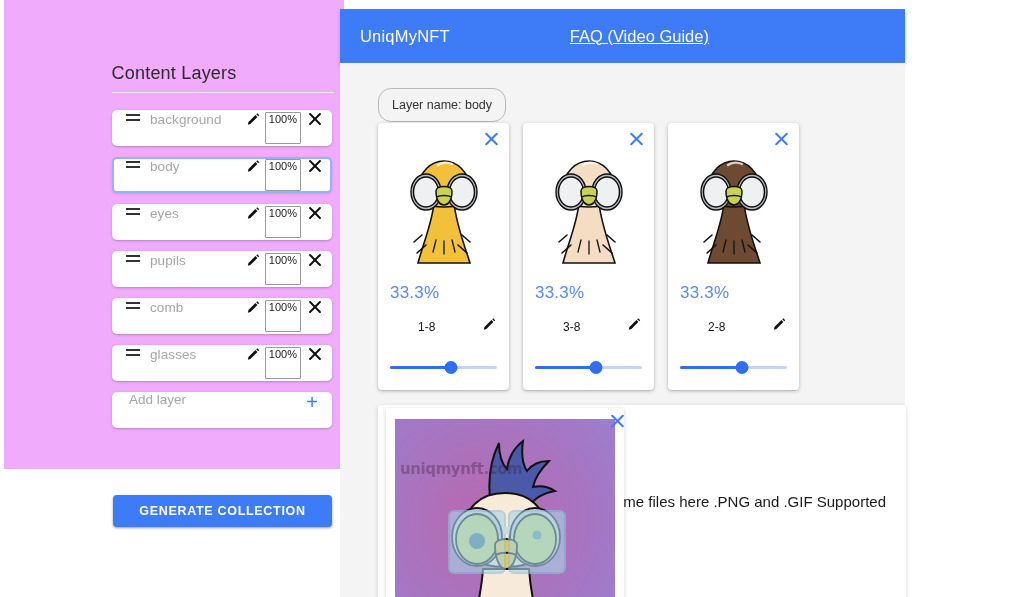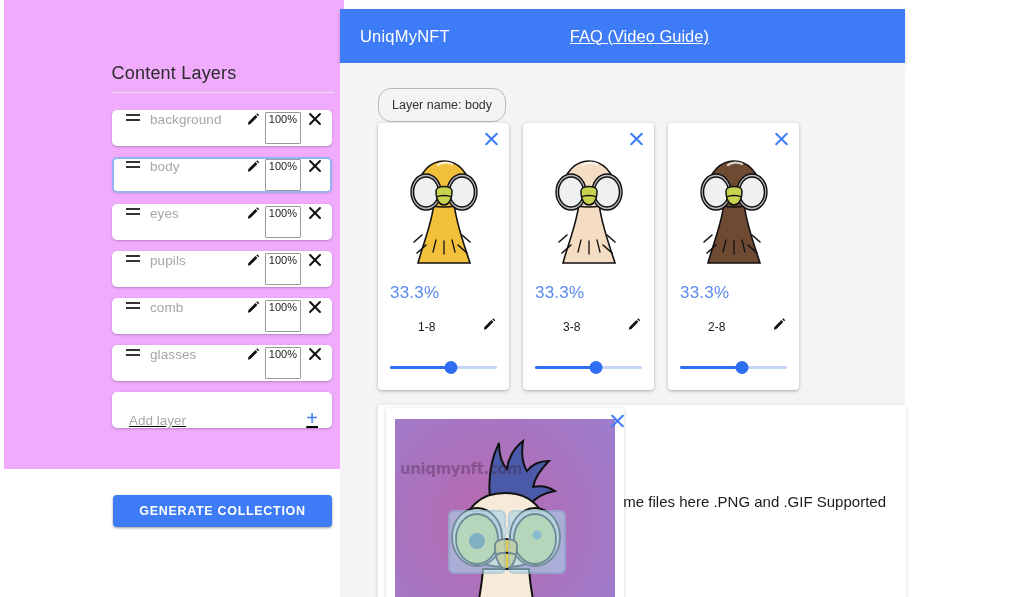--- a/index.html
+++ b/index.html
@@ -75,24 +75,23 @@
   }
   .x-btn::before { transform: rotate(45deg); }
   .x-btn::after  { transform: rotate(-45deg); }
 
   .add-layer {
     position: relative;
     height: 36px;
     background: #fff;
     border-radius: 5px;
     box-shadow: 0 1px 3px rgba(0,0,0,.17), 0 1px 1px rgba(0,0,0,.08);
-    display: flex; align-items: flex-end; justify-content: space-between;
+    display: flex; align-items: flex-start; justify-content: space-between;
     padding: 0 14px 0 17px;
     margin-top: 3px;
-    text-decoration: underline;
   }
   .add-layer-label { font-size: 13.5px; color: #a6a6a6; }
   .add-plus { font-size: 20px; color: #3d7bf7; line-height: 1; font-weight: 400; }
 
   .btn-generate {
     position: absolute; left: 109px; top: 495px; width: 219px; height: 32px;
     background: #3d7bf7; color: #fff;
     border: none; border-radius: 4px;
     font-family: "Liberation Sans", sans-serif;
     font-size: 12.5px; font-weight: 700; letter-spacing: .7px;

